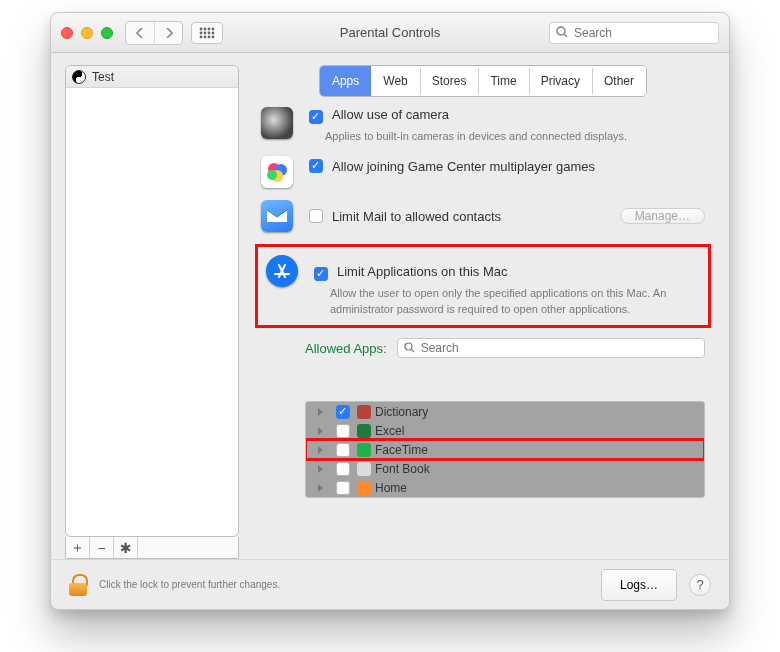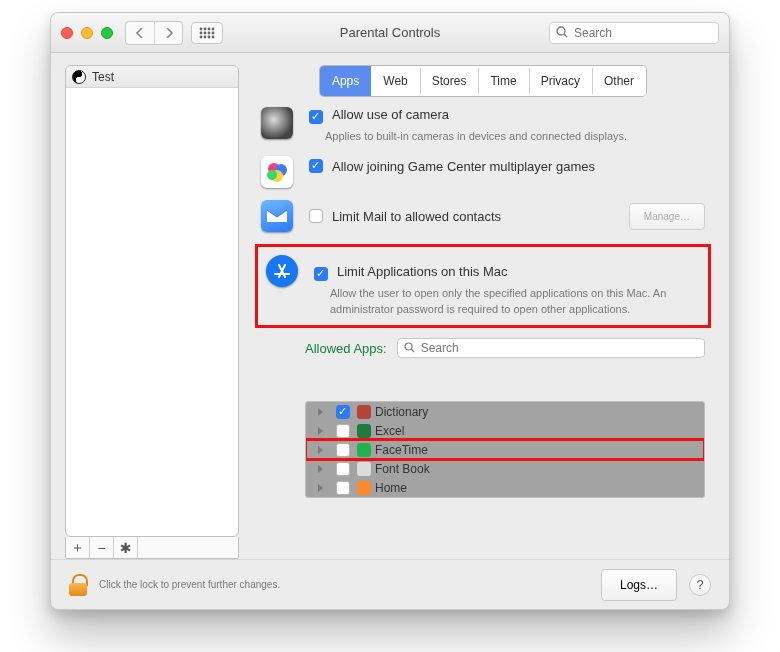--- a/index.html
+++ b/index.html
@@ -59,21 +59,21 @@
   .opt-icon { width:32px; height:32px; border-radius:6px; flex-shrink:0; display:flex;
     align-items:center; justify-content:center; box-shadow:0 1px 2px rgba(0,0,0,.4); }
   .checkbox { appearance:none; width:14px; height:14px; border:1px solid #b5b5b5; border-radius:3px;
     background:#fff; position:relative; cursor:pointer; flex-shrink:0; vertical-align:top; }
   .checkbox:checked { background:#2b7bf6; border-color:#2b7bf6; }
   .checkbox:checked::after { content:"✓"; color:#fff; font-size:11px; position:absolute; top:-1px; left:1px; }
   .opt-body { flex:1; }
   .opt-label { font-size:13px; color:#333; }
   .opt-desc { font-size:11px; color:#7a7a7a; line-height:1.4; margin-top:2px; }
   .manage-btn { color:#aaa; border:1px solid #d0d0d0; background:linear-gradient(#fcfcfc,#efefef);
-    border-radius:4px; font-size:10px; height:27px; padding:0 14px; cursor:default; }
+    border-radius:10px; font-size:12px; height:16px; padding:0 14px; cursor:default; }
   .hi-red { border:3px solid #e11; padding:8px; margin:8px -6px 10px -6px; }
   .allowed-section { display:flex; flex-direction:column; padding-left:44px; }
   .allowed-head { display:flex; align-items:center; gap:10px; margin-bottom:4px; }
   .allowed-head .lbl { font-size:13px; color:#15803d; }
   .allowed-search { flex:1; height:20px; border:1px solid #c8c8c8; border-radius:4px; background:#fff;
     display:flex; align-items:center; padding:0 6px; gap:4px; }
   .allowed-search input { border:none; outline:none; font-size:12px; width:100%; }
   .app-list { border:1px solid #bfbfbf; border-radius:3px; background:#a3a3a3; font-size:12px;
     max-height:100px; overflow:hidden;margin-top:39px; }
   .app-row { display:flex; align-items:center; gap:4px; height:19px; padding:0 8px 0 26px; color:#333; position:relative; }

